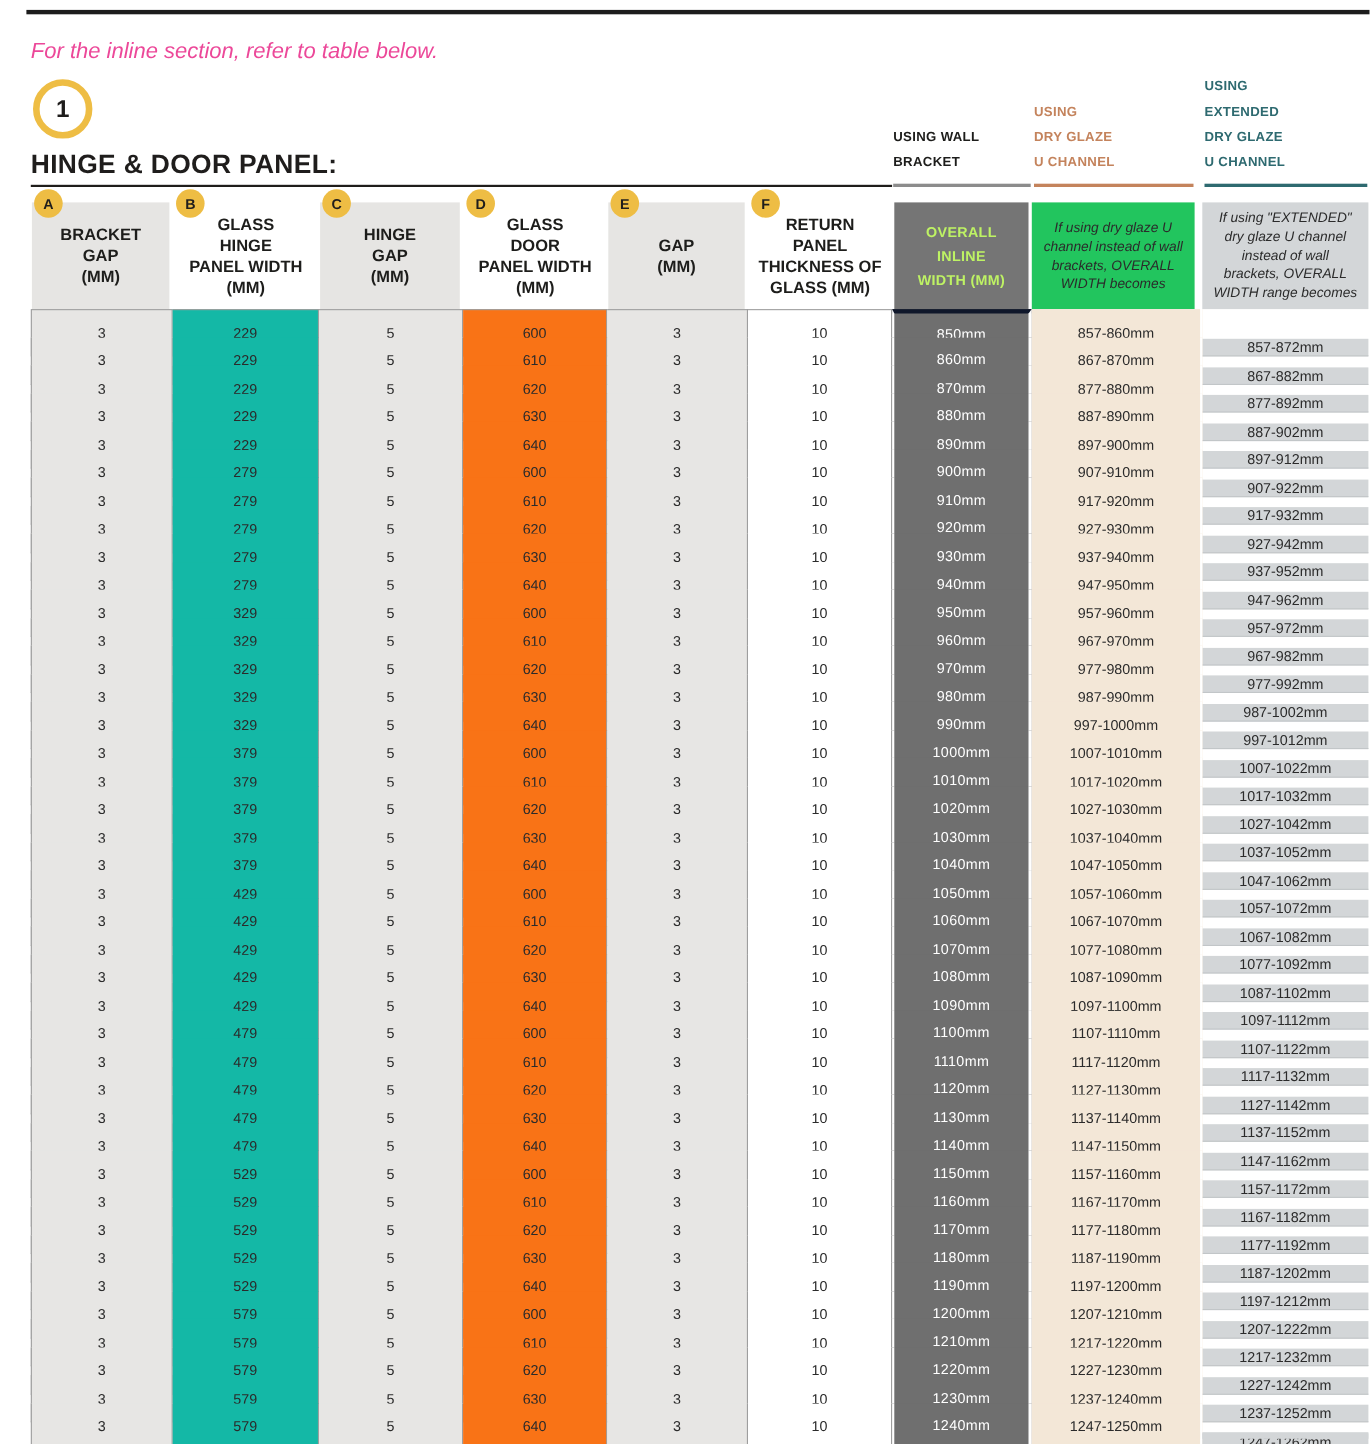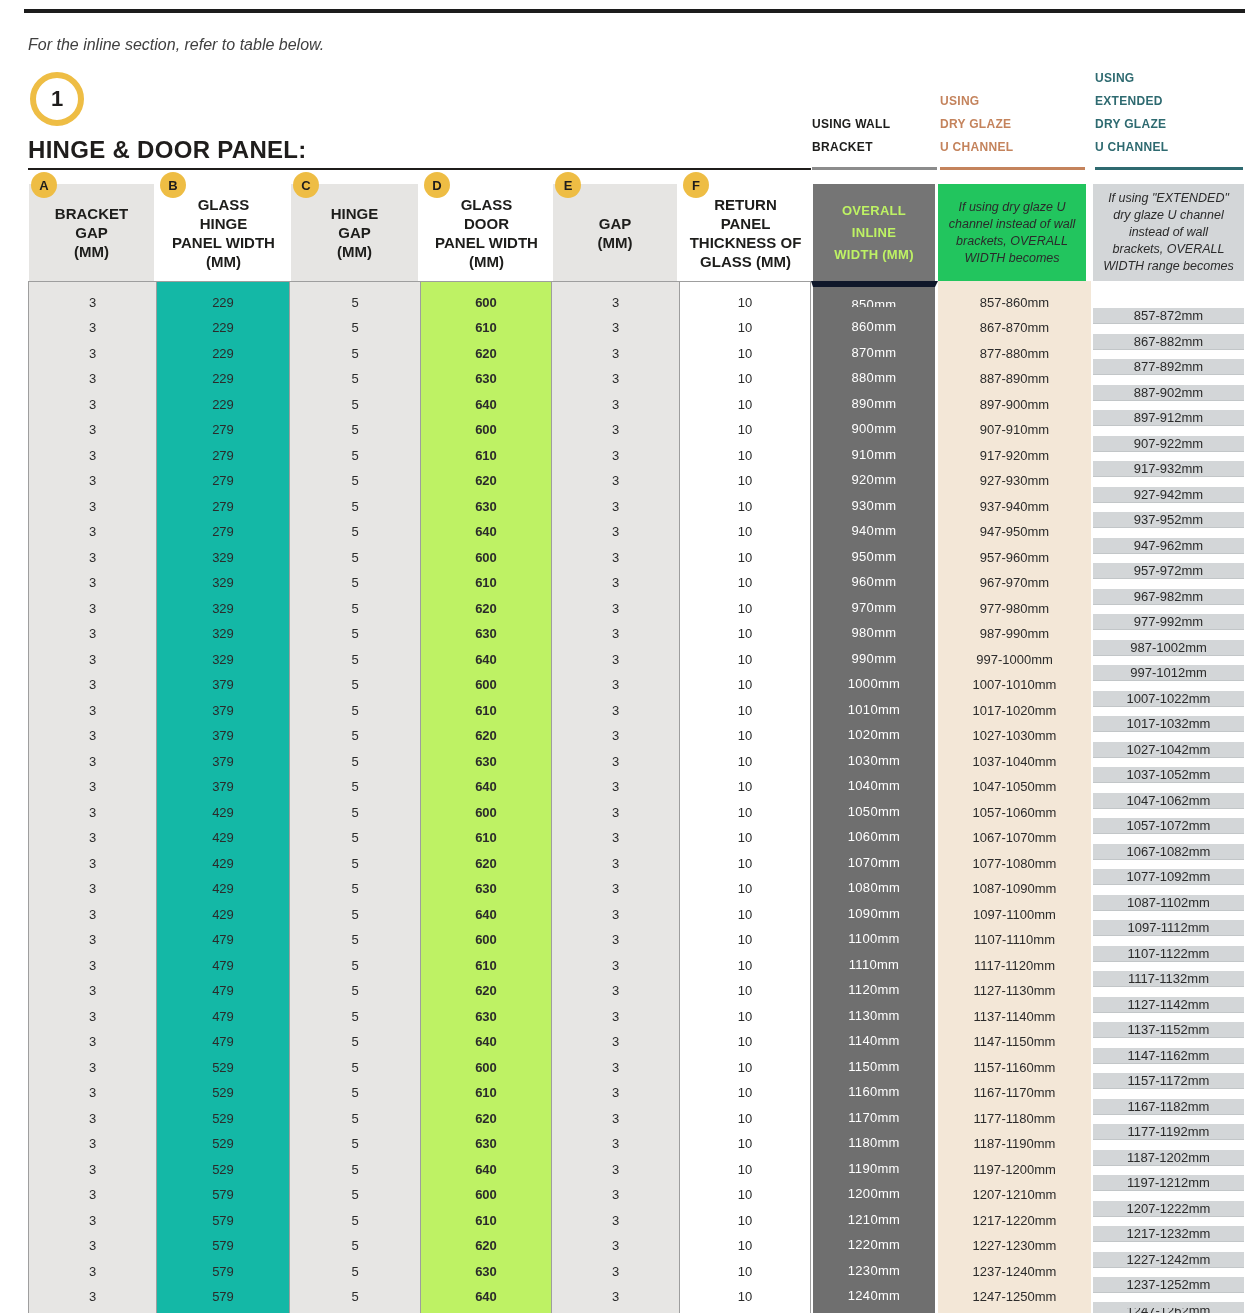--- a/index.html
+++ b/index.html
@@ -1,21 +1,21 @@
 <!DOCTYPE html>
 <html><head>
 <meta charset="utf-8">
 <style>
   html,body{margin:0;padding:0;background:#fff;}
   .page{
     position:relative;width:1247px;height:1313px;background:#ffffff;
     font-family:"Liberation Sans", sans-serif;color:#1f1d1c;overflow:hidden;
   }
   .top-rule{position:absolute;left:24px;top:9px;width:1221px;height:4px;background:#1c1c1c;}
-  .intro{position:absolute;left:28px;top:36px;font-size:16px;font-style:italic;color:#404040;}
+  .intro{position:absolute;left:28px;top:36px;font-size:20px;font-style:italic;color:#ec4899;}
   .step-circle{
     position:absolute;left:30px;top:72px;width:42px;height:42px;border:6px solid #eebd44;
     border-radius:50%;background:#fff;display:flex;align-items:center;justify-content:center;
     font-weight:bold;font-size:22px;color:#1f1d1c;
   }
   .section-title{position:absolute;left:28px;top:136px;font-size:24px;font-weight:bold;letter-spacing:.3px;}
 
   
   .glabel{position:absolute;font-weight:bold;font-size:12px;line-height:23px;letter-spacing:.3px;white-space:pre-line;}
   .g-wall{left:812px;top:113px;color:#1d1d1b;width:140px;}
@@ -43,30 +43,30 @@
   .h-italic .hlabel{font-weight:normal;font-style:italic;font-size:12.5px;line-height:17px;color:#2b2b2b;padding:0 10px;}
   .letter-circle{
     position:absolute;top:-12px;width:26px;height:26px;border-radius:50%;background:#eebd44;
     display:flex;align-items:center;justify-content:center;font-weight:bold;font-size:13px;color:#1f1d1c;
   }
   .lc1{left:3px;}.lc2{left:132px;}.lc3{left:265px;}.lc4{left:396px;}.lc5{left:527px;}.lc6{left:655px;}
 
   .tbody{position:absolute;left:28px;top:281px;width:1216px;}
   .trow{height:25.5px;}
   .trow:first-child .td{border-top:1px solid #9e9e9e;}
-  .trow:first-child .c7{border-top:6px solid #0f172a;}
+  .trow:first-child .c7{border-top:4px solid #0f172a;}
   .trow:first-child .c8,.trow:first-child .c9{border-top:none;}
   .td{
     box-sizing:border-box;display:flex;align-items:center;justify-content:center;
     font-size:13px;color:#2b2b2b;border-bottom:1px solid #9e9e9e;border-right:1px solid #9e9e9e;
   }
   .c1{background:#e7e6e4;border-left:1px solid #9e9e9e;}
   .c2{background:#14b8a6;}
   .c3{background:#e7e6e4;}
-  .c4{background:#bef264;font-weight:bold;}
+  .c4{background:#f97316;}
   .c5{background:#e7e6e4;}
   .c6{background:#ffffff;}
   .c7{
     background:#6f6f6f;color:#ffffff;letter-spacing:.3px;
     border-left:2px solid #ffffff;border-right:3px solid #ffffff;border-bottom:3px solid #ffffff;
   }
   .c8{background:#f3e7d7;border-right:2px solid #ffffff;border-bottom:1px solid #cfc8bd;}
   .c9{background:#d3d6d8;border-right:none;border-bottom:1px solid #c2c6c8;margin-top:27px;}
   .tfoot-strip{position:absolute;left:28px;top:1302px;width:1216px;height:6px;}
   .fs{box-sizing:border-box;}

